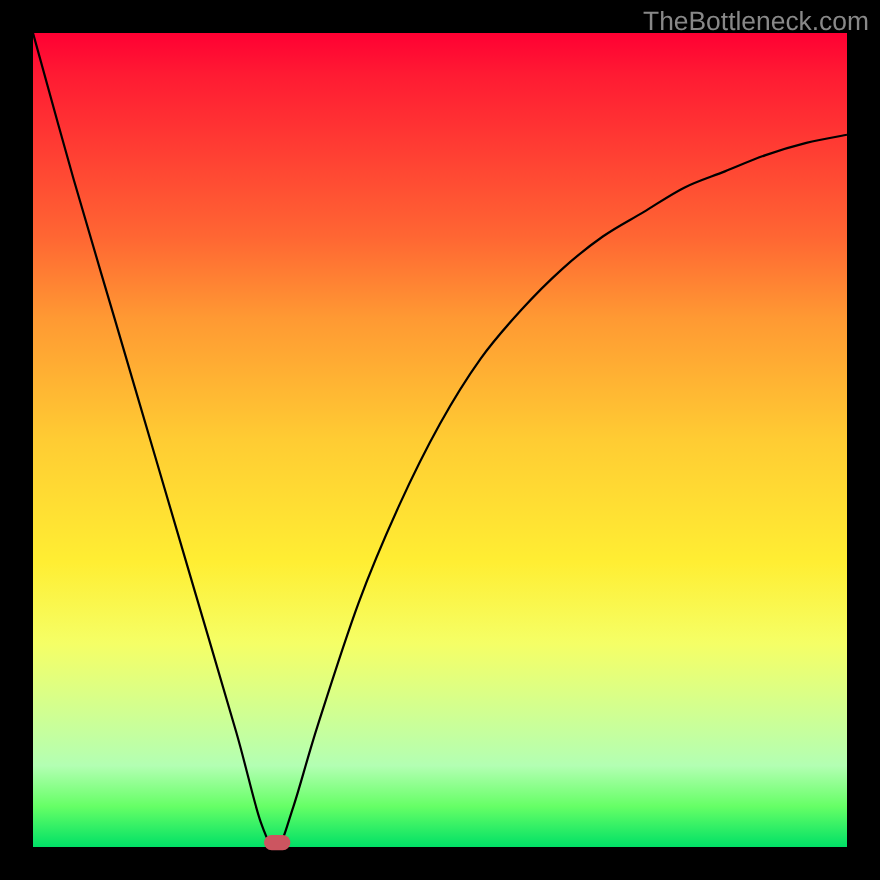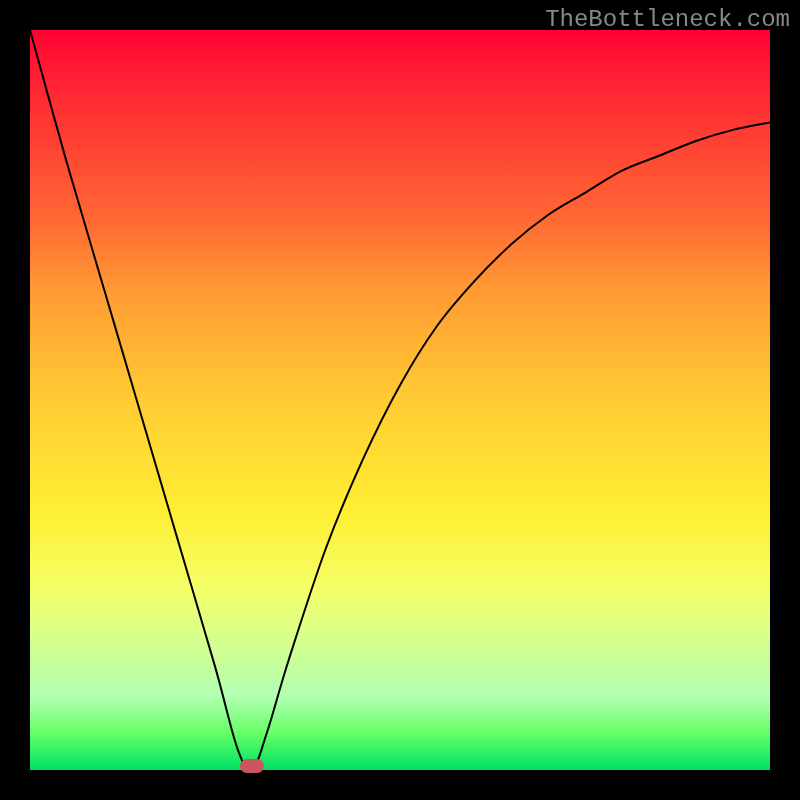--- a/index.html
+++ b/index.html
@@ -39,21 +39,21 @@
     position: absolute;
     left: 0;
     top: 0;
     width: 740px;
     height: 740px;
   }
   .watermark {
     position: absolute;
     top: 6px;
     right: 10px;
-    font-family: Liberation Mono, monospace;
+    font-family: Liberation Sans, sans-serif;
     font-size: 24px;
     color: #888888;
     font-weight: normal;
   }
   .marker {
     position: absolute;
     width: 24px;
     height: 14px;
     background: #cc5560;
     border-radius: 9px;

